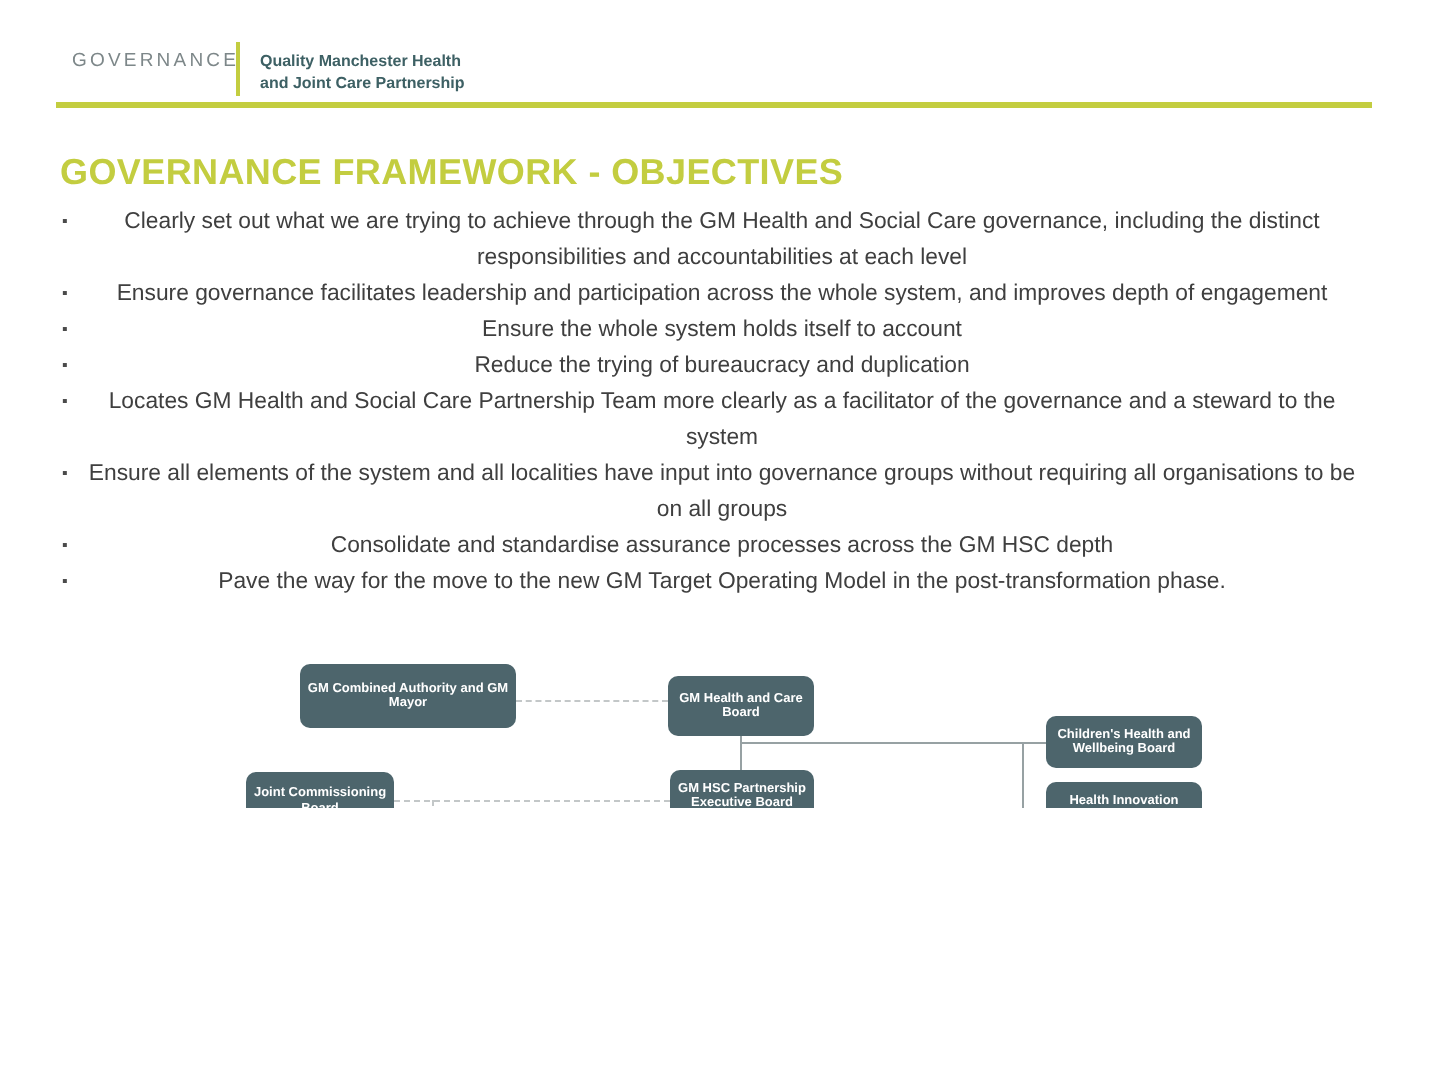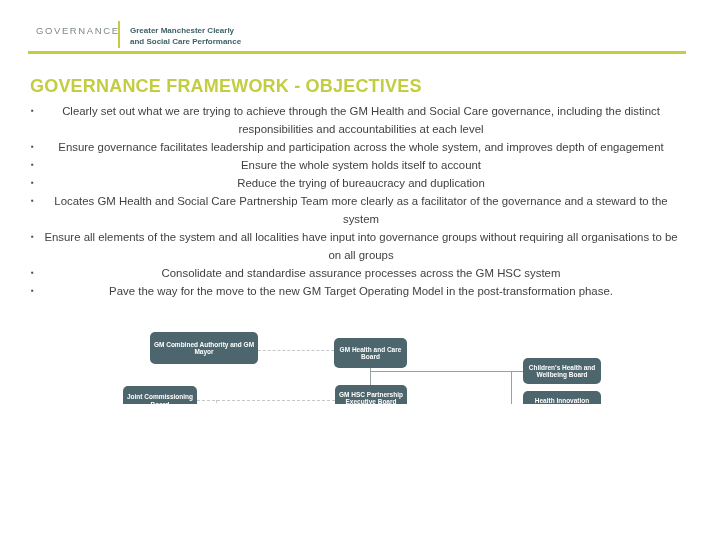--- a/index.html
+++ b/index.html
@@ -30,35 +30,35 @@
   .dvline{position:absolute;width:0;border-left:1px dashed #c3c7c8;}
 </style>
 </head>
 <body>
 
 <div class="page">
 
   <div class="hdr-label">GOVERNANCE</div>
   <div class="hdr-divider"></div>
   <div class="hdr-brand">
-    <div>Greater Manchester Clearly</div>
-    <div>and Social Care Performance</div>
+    <div>Quality Manchester Health</div>
+    <div>and Joint Care Partnership</div>
   </div>
   <div class="hdr-rule"></div>
 
   <div class="title">GOVERNANCE FRAMEWORK - OBJECTIVES</div>
 
   <ul class="bullets">
     <li>Clearly set out what we are trying to achieve through the GM Health and Social Care governance, including the distinct responsibilities and accountabilities at each level</li>
     <li>Ensure governance facilitates leadership and participation across the whole system, and improves depth of engagement</li>
     <li>Ensure the whole system holds itself to account</li>
     <li>Reduce the trying of bureaucracy and duplication</li>
     <li>Locates GM Health and Social Care Partnership Team more clearly as a facilitator of the governance and a steward to the system</li>
     <li>Ensure all elements of the system and all localities have input into governance groups without requiring all organisations to be on all groups</li>
-    <li>Consolidate and standardise assurance processes across the GM HSC system</li>
+    <li>Consolidate and standardise assurance processes across the GM HSC depth</li>
     <li>Pave the way for the move to the new GM Target Operating Model in the post-transformation phase.</li>
   </ul>
 
   <div class="dhline" style="left:258px;top:350px;width:76px;"></div>
   <div class="vline" style="left:370px;top:368px;height:17px;"></div>
   <div class="hline" style="left:371px;top:371px;width:152px;"></div>
   <div class="vline" style="left:511px;top:371px;height:129px;"></div>
   <div class="hline" style="left:511px;top:404px;width:12px;"></div>
   <div class="hline" style="left:511px;top:436px;width:12px;"></div>
   <div class="hline" style="left:511px;top:468px;width:12px;"></div>

